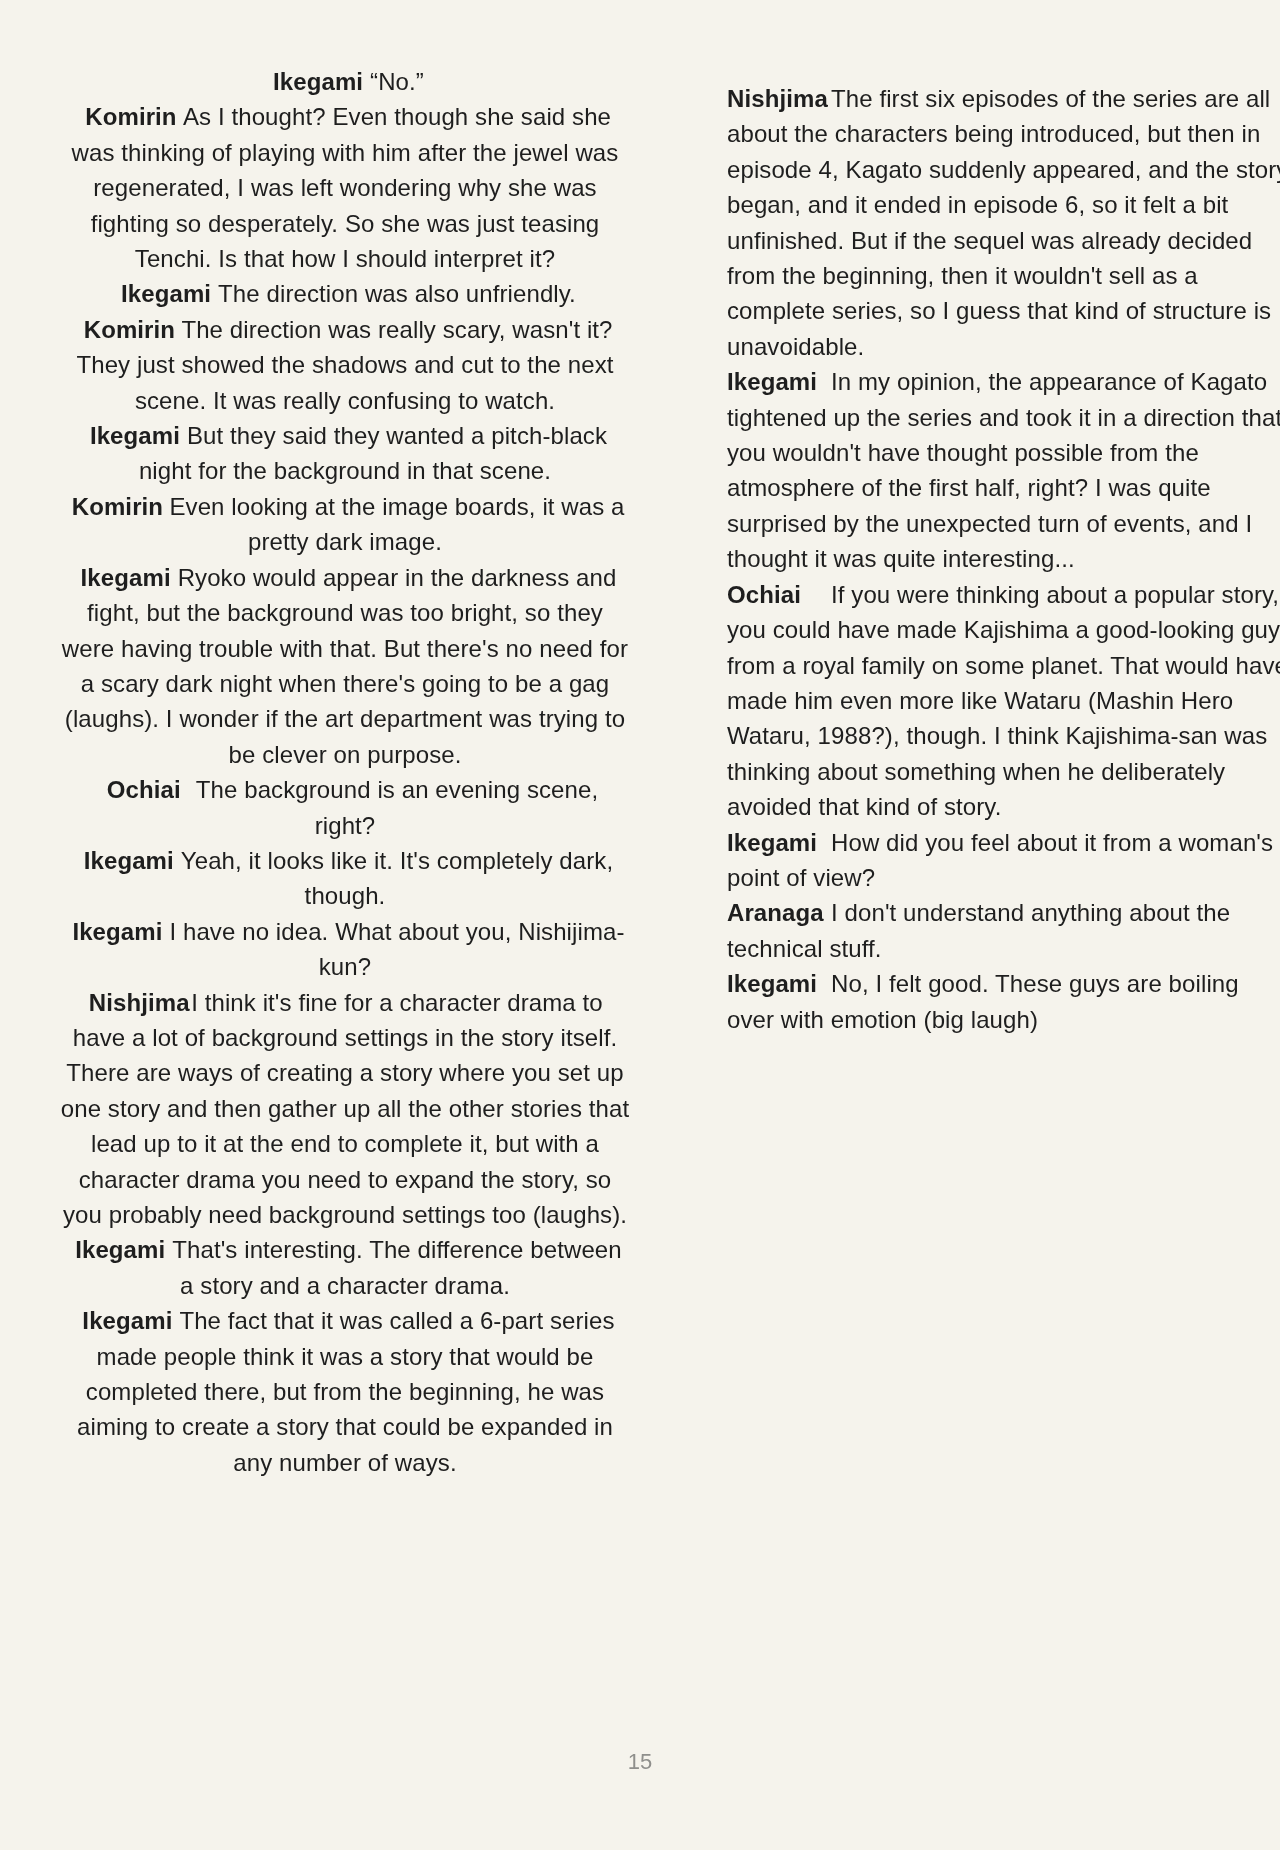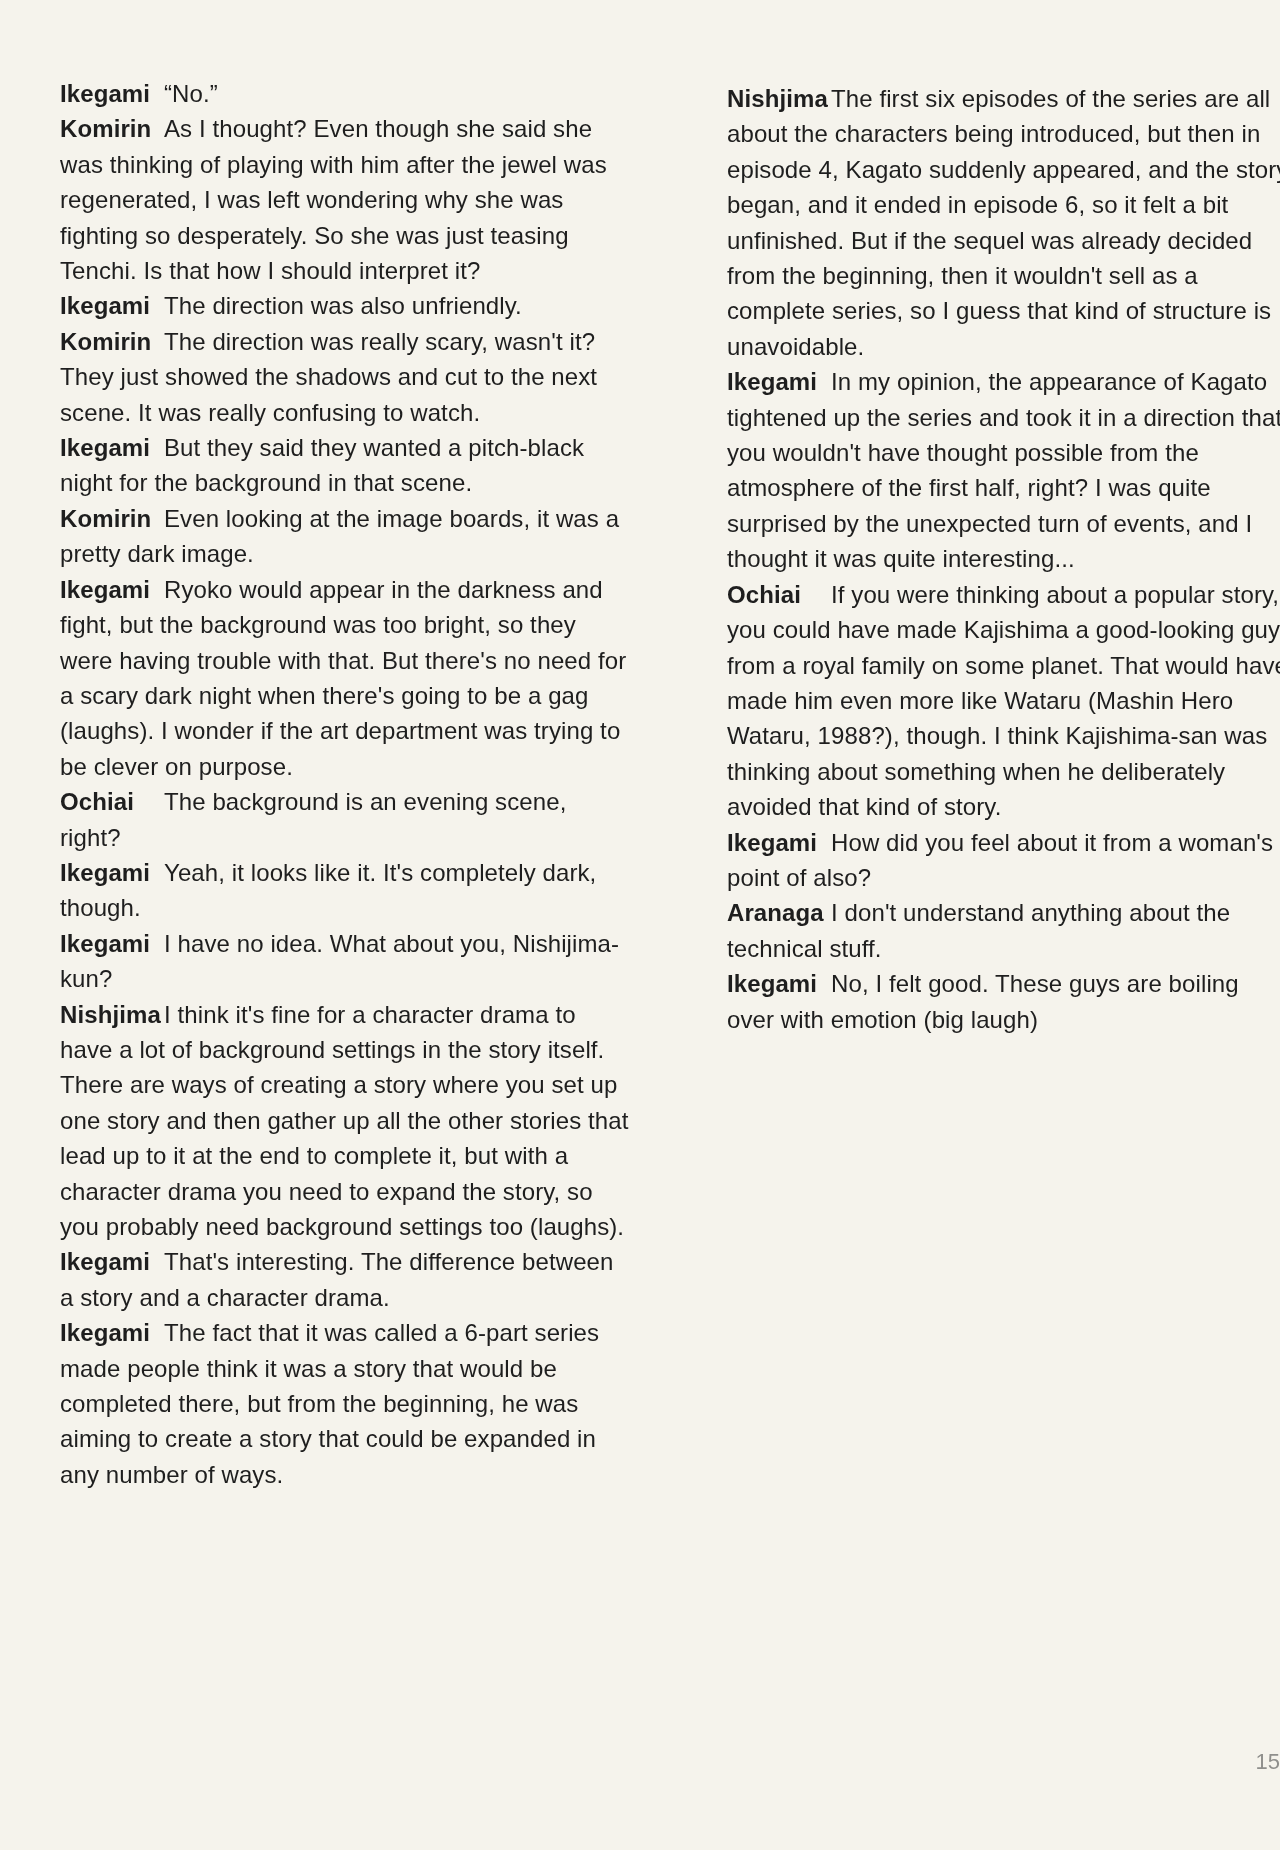--- a/index.html
+++ b/index.html
@@ -18,43 +18,44 @@
     inset: 0;
   }
   .col {
     position: absolute;
     font-size: 24px;
     line-height: 35.4px;
     letter-spacing: 0.1px;
   }
   .col-left {
     left: 60px;
-    top: 76px;
+    top: 64px;
     width: 570px;
+    text-align: center;
   }
   .col-right {
     left: 727px;
     top: 81px;
     width: 562px;
   }
   p.para {
     margin: 0;
     padding: 0;
   }
   .speaker {
     font-weight: bold;
     display: inline-block;
     min-width: 104px;
   }
   .page-number {
     position: absolute;
     top: 1749px;
     left: 0;
     width: 100%;
-    text-align: right;
+    text-align: center;
     font-size: 22px;
     line-height: 26px;
   }
 </style>
 </head>
 <body style="background: rgb(245, 243, 236); color: rgb(30, 30, 30);">
 
 <main class="page">
 
   <section class="col col-left">
@@ -90,21 +91,21 @@
 
   <section class="col col-right">
 
       <p class="para"><span class="speaker">Nishjima</span><span class="speech">The first six episodes of the series are all about the characters being introduced, but then in episode 4, Kagato suddenly appeared, and the story began, and it ended in episode 6, so it felt a bit unfinished. But if the sequel was already decided from the beginning, then it wouldn't sell as a complete series, so I guess that kind of structure is unavoidable.</span></p>
 
       <p class="para"><span class="speaker">Ikegami</span><span class="speech">In my opinion, the appearance of Kagato tightened up the series and took it in a direction that you wouldn't have thought possible from the atmosphere of the first half, right? I was quite surprised by the unexpected turn of events, and I thought it was quite interesting...</span></p>
 
 
       <p class="para"><span class="speaker">Ochiai</span><span class="speech">If you were thinking about a popular story, you could have made Kajishima a good-looking guy from a royal family on some planet. That would have made him even more like Wataru (Mashin Hero Wataru, 1988?), though. I think Kajishima-san was thinking about something when he deliberately avoided that kind of story.</span></p>
 
-      <p class="para"><span class="speaker">Ikegami</span><span class="speech">How did you feel about it from a woman's point of also?</span></p>
+      <p class="para"><span class="speaker">Ikegami</span><span class="speech">How did you feel about it from a woman's point of view?</span></p>
 
       <p class="para"><span class="speaker">Aranaga</span><span class="speech">I don't understand anything about the technical stuff.</span></p>
 
       <p class="para"><span class="speaker">Ikegami</span><span class="speech">No, I felt good. These guys are boiling over with emotion (big laugh)</span></p>
     </section>
 
   <footer class="page-number" style="color: rgb(143, 143, 140);">15</footer>
 
 </main>
 

